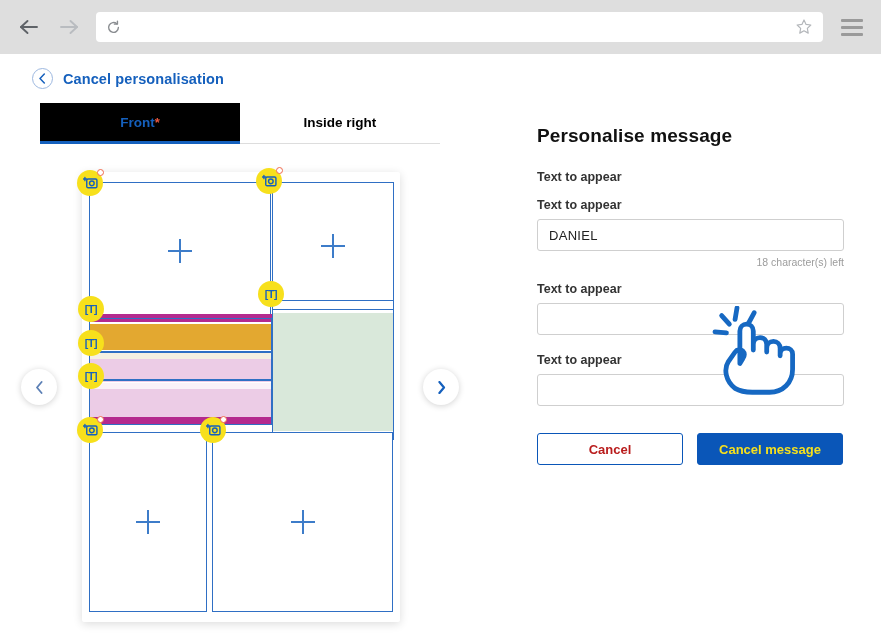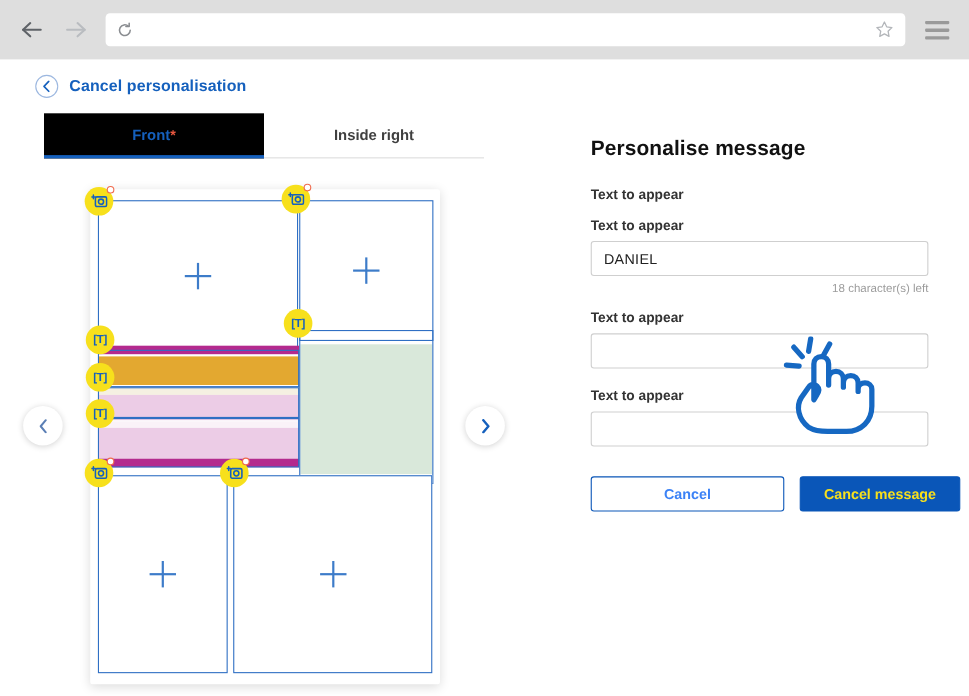--- a/index.html
+++ b/index.html
@@ -98,21 +98,21 @@
     border-bottom: 1px solid #dddddd;
     width: 400px;
   }
   .tab {
     flex: 1;
     text-align: center;
     padding: 12px 0 11px 0;
     font-size: 13.5px;
     font-weight: bold;
     cursor: pointer;
-    color: #404040;
+    color: #000000;
     position: relative;
     background: transparent;
   }
   .tab.active {
     color: #1560bd;
     background: #000000;
     border-bottom: 3px solid #1560bd;
     margin-bottom: -1px;
   }
   .tab .req { color: #e8573f; font-size: 13px; }
@@ -245,23 +245,23 @@
   .btn {
     height: 32px;
     border-radius: 3px;
     font-size: 13px;
     font-weight: bold;
     display: flex; align-items: center; justify-content: center;
     cursor: pointer;
     border: 1.6px solid #0a56b8;
   }
   .btn-cancel {
-    width: 176px;
-    background: #ffffff;
-    color: #3b82f6;
+    width: 146px;
+    background: #ffffff;
+    color: #b91c1c;
   }
   .btn-confirm {
     width: 146px;
     background: #0a56b8;
     color: #f7e01c;
   }
 
   
   .hand-cursor {
     position: absolute;

